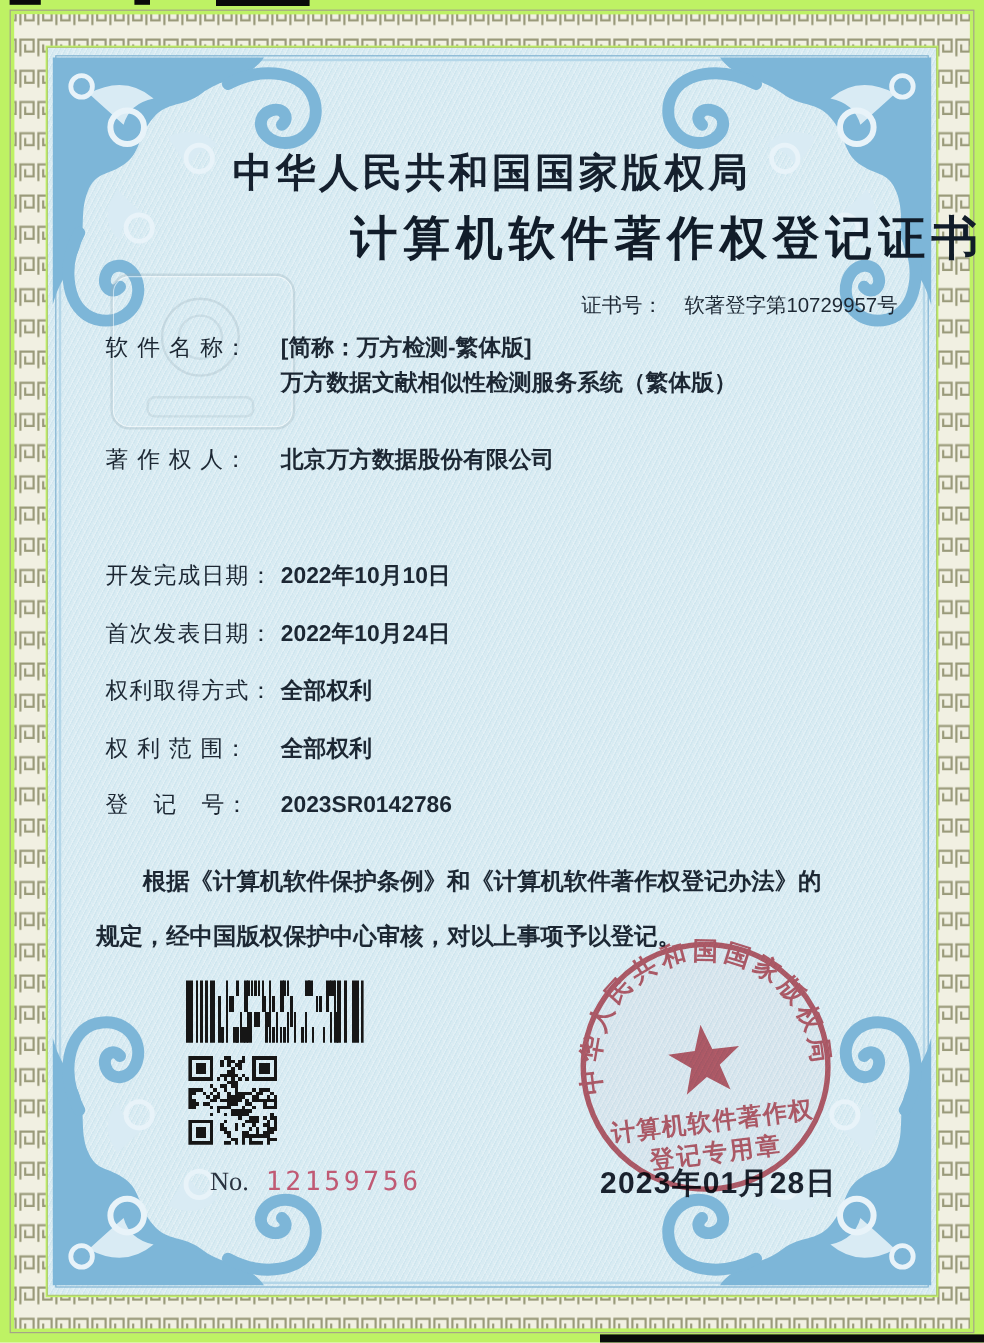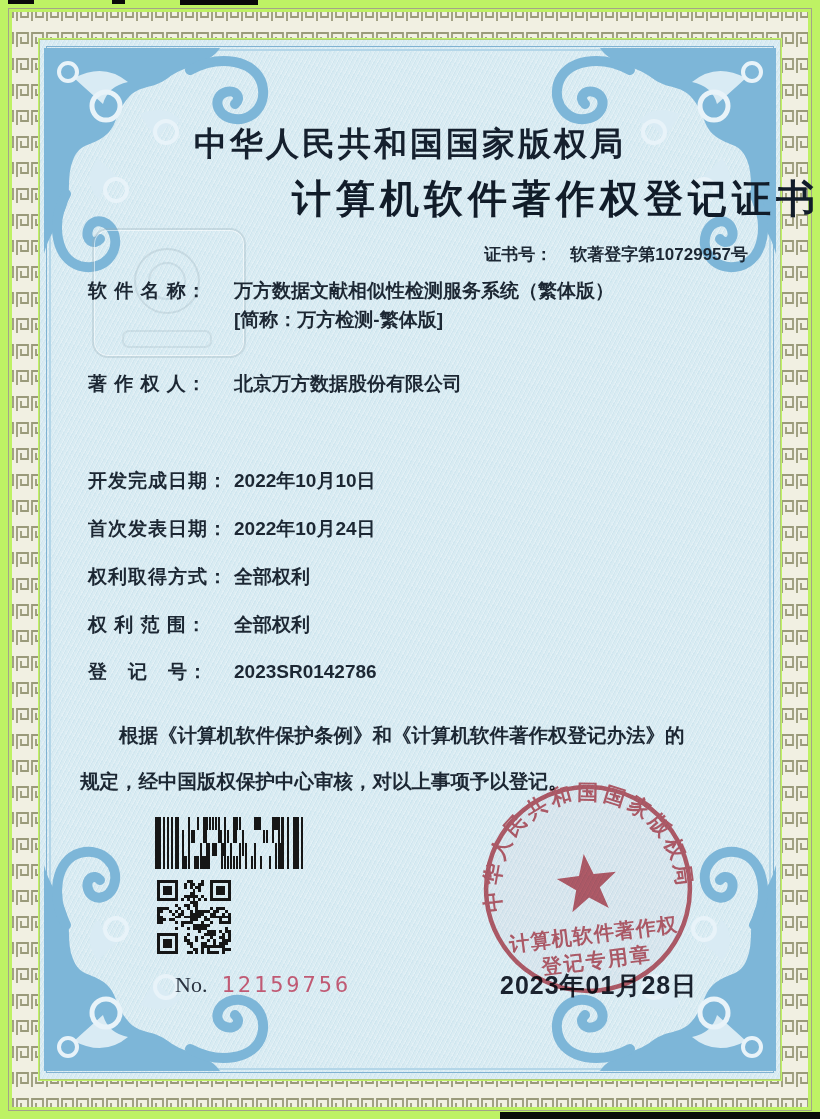--- a/index.html
+++ b/index.html
@@ -41,25 +41,25 @@
     border:2px solid rgba(150,172,182,.24);}
   .emboss .foot{position:absolute;left:28px;bottom:8px;width:86px;height:14px;border-radius:7px;
     border:2px solid rgba(150,172,182,.22);}
 
   .authority{position:absolute;left:0;top:122px;width:100%;text-align:center;
     font-family:"Liberation Serif","DejaVu Serif",serif;font-weight:700;
     font-size:33px;letter-spacing:3px;color:#15202e;}
   .cert-title{position:absolute;left:0;top:172px;width:100%;text-align:right;
     font-family:"Liberation Serif","DejaVu Serif",serif;font-weight:700;
     font-size:39px;letter-spacing:5px;color:#111c29;}
-  .certno{position:absolute;right:72px;top:243px;font-size:17px;font-weight:700;color:#1c2733;text-align:center;}
+  .certno{position:absolute;right:72px;top:243px;font-size:17px;font-weight:400;color:#1c2733;text-align:center;}
   .certno .gap{display:inline-block;width:18px;}
 
   .row{position:absolute;left:88px;display:flex;align-items:flex-start;color:#1c2733;}
-  .row .lbl{width:146px;flex:0 0 146px;font-size:19px;font-weight:700;letter-spacing:1px;white-space:pre;}
+  .row .lbl{width:146px;flex:0 0 146px;font-size:19px;font-weight:400;letter-spacing:1px;white-space:pre;}
   .row .val{font-size:19px;font-weight:700;line-height:29px;}
   .row .lbl{line-height:29px;}
 
   .statement{position:absolute;left:80px;top:712px;width:672px;color:#1c2733;
     font-size:19.5px;font-weight:700;line-height:46px;}
   .statement .l1{text-indent:2em;}
 
   .barcode{position:absolute;left:155px;top:817px;width:148px;height:52px;}
   .qr{position:absolute;left:157px;top:880px;width:74px;height:74px;}
 
@@ -140,22 +140,22 @@
 
   <div class="authority">中华人民共和国国家版权局</div>
   <div class="cert-title">计算机软件著作权登记证书</div>
   <div class="certno">
     <span>证书号：</span><span class="gap"></span><span>软著登字第10729957号</span>
   </div>
 
   <div class="row" style="top:276px">
     <span class="lbl">软 件 名 称：</span>
     <span class="val">
+      <div>[简称：万方检测-繁体版]</div>
       <div>万方数据文献相似性检测服务系统（繁体版）</div>
-      <div>[简称：万方检测-繁体版]</div>
     </span>
   </div>
   <div class="row" style="top:369px">
     <span class="lbl">著 作 权 人：</span>
     <span class="val">北京万方数据股份有限公司</span>
   </div>
   <div class="row" style="top:466px">
     <span class="lbl">开发完成日期：</span>
     <span class="val">2022年10月10日</span>
   </div>

